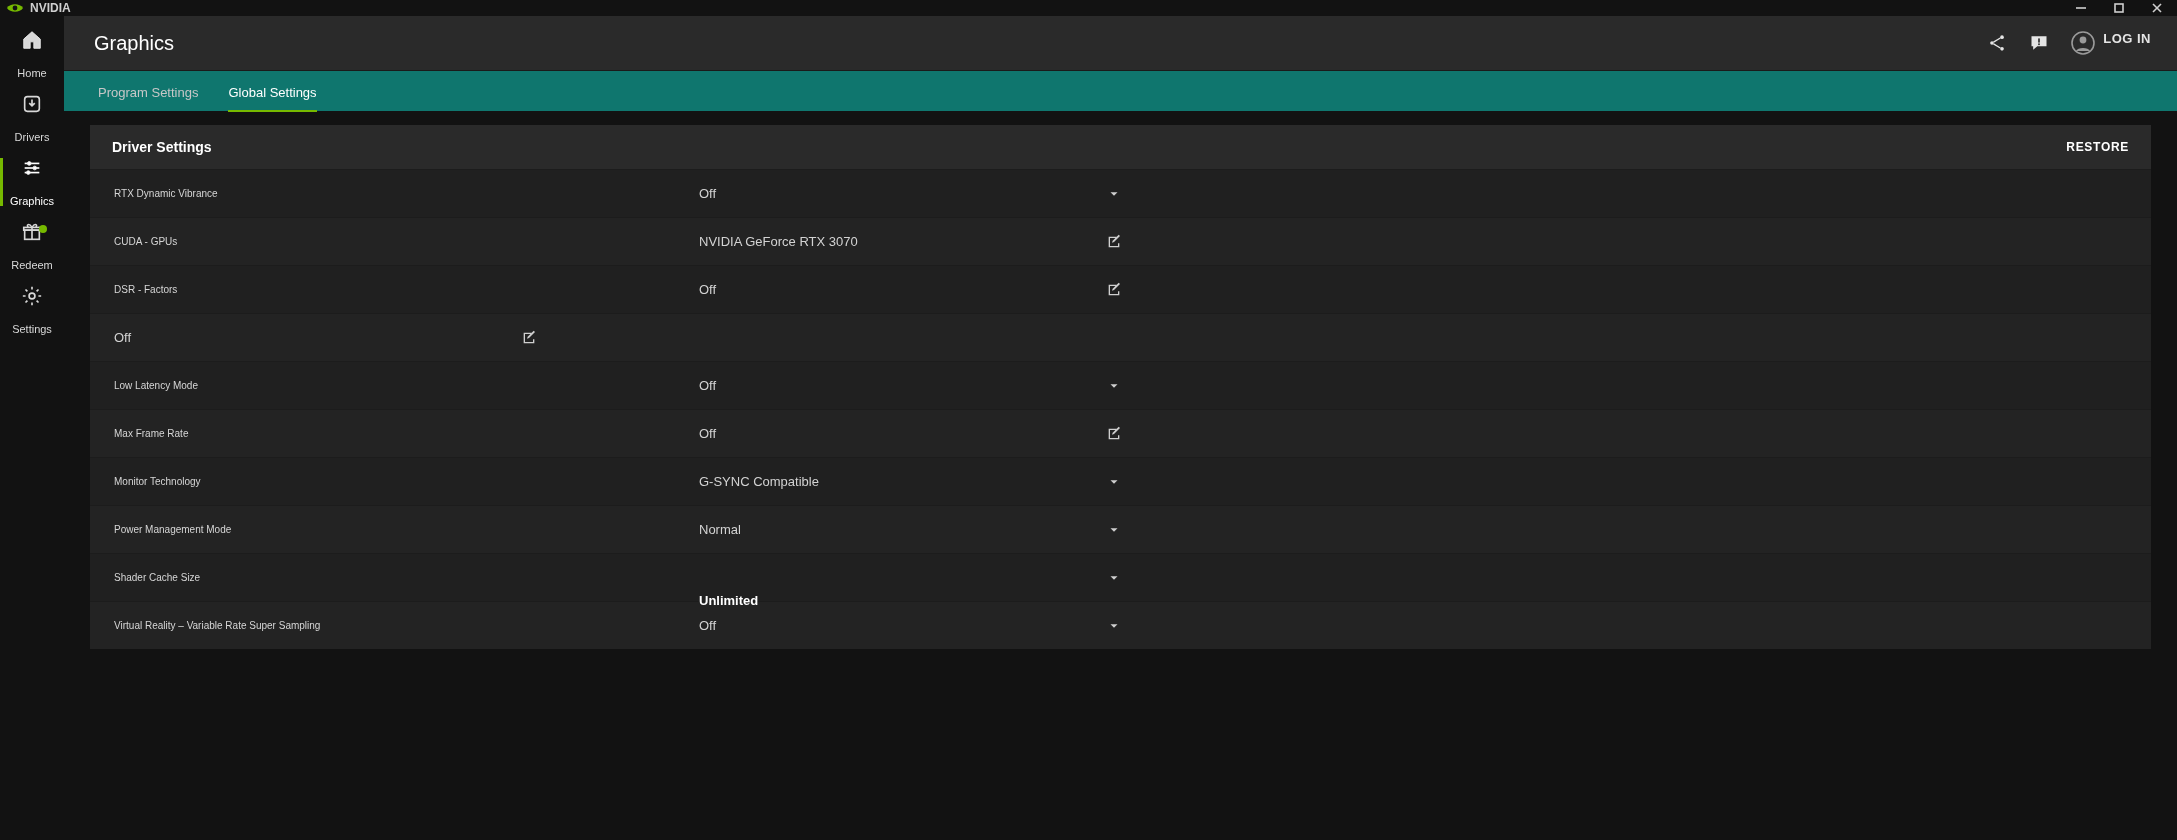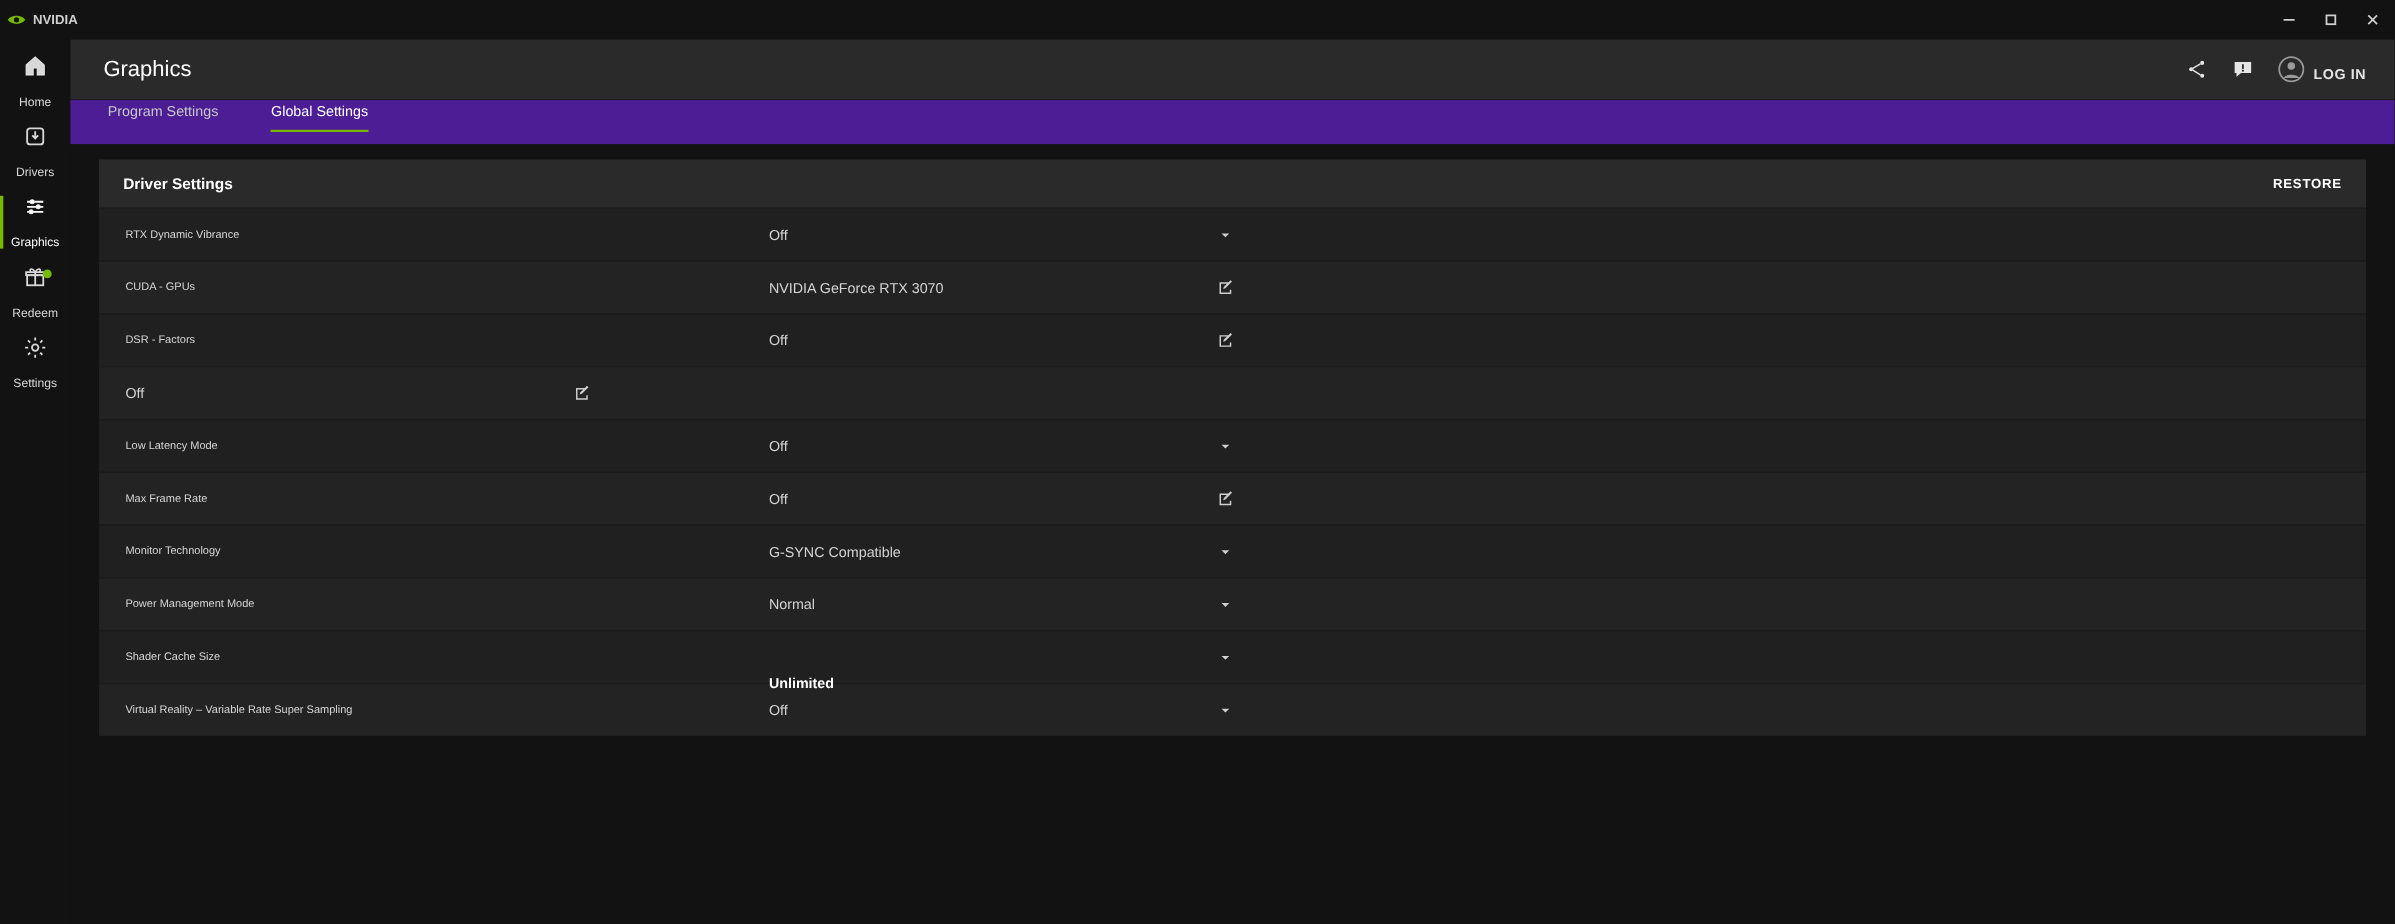--- a/index.html
+++ b/index.html
@@ -6,21 +6,21 @@
   body {
     font-family: "Segoe UI", Arial, sans-serif;
     background: #121212;
     color: #ffffff;
     width: 2177px;
     height: 840px;
     overflow: hidden;
     font-size: 13px;
   }
   .titlebar {
-    height: 36px;
+    height: 16px;
     background: #121212;
     display: flex;
     align-items: center;
     padding: 0 6px;
   }
   .nv-logo {
     display: flex;
     align-items: center;
     gap: 6px;
     color: #cfcfcf;
@@ -110,35 +110,35 @@
   .hdr-right {
     margin-left: auto;
     display: flex;
     align-items: center;
     gap: 22px;
     color: #e5e5e5;
   }
   .hdr-btn { cursor: pointer; display: flex; align-items: center; }
   .login {
     display: flex;
-    align-items: flex-end;
+    align-items: flex-start;
     gap: 8px;
     font-weight: 600;
     font-size: 13px;
     letter-spacing: 0.5px;
     cursor: pointer;
   }
 
   .tabs {
     display: flex;
-    gap: 48px;
-    padding: 12px 34px;
+    gap: 30px;
+    padding: 0 34px;
     height: 40px;
     align-items: flex-end;
-    background: #4c1d95;
+    background: #0f766e;
   }
   .tab {
     padding-bottom: 10px;
     font-size: 13px;
     color: #c7c7c7;
     cursor: pointer;
     border-bottom: 2px solid transparent;
     position: relative;
     top: 1px;
   }

